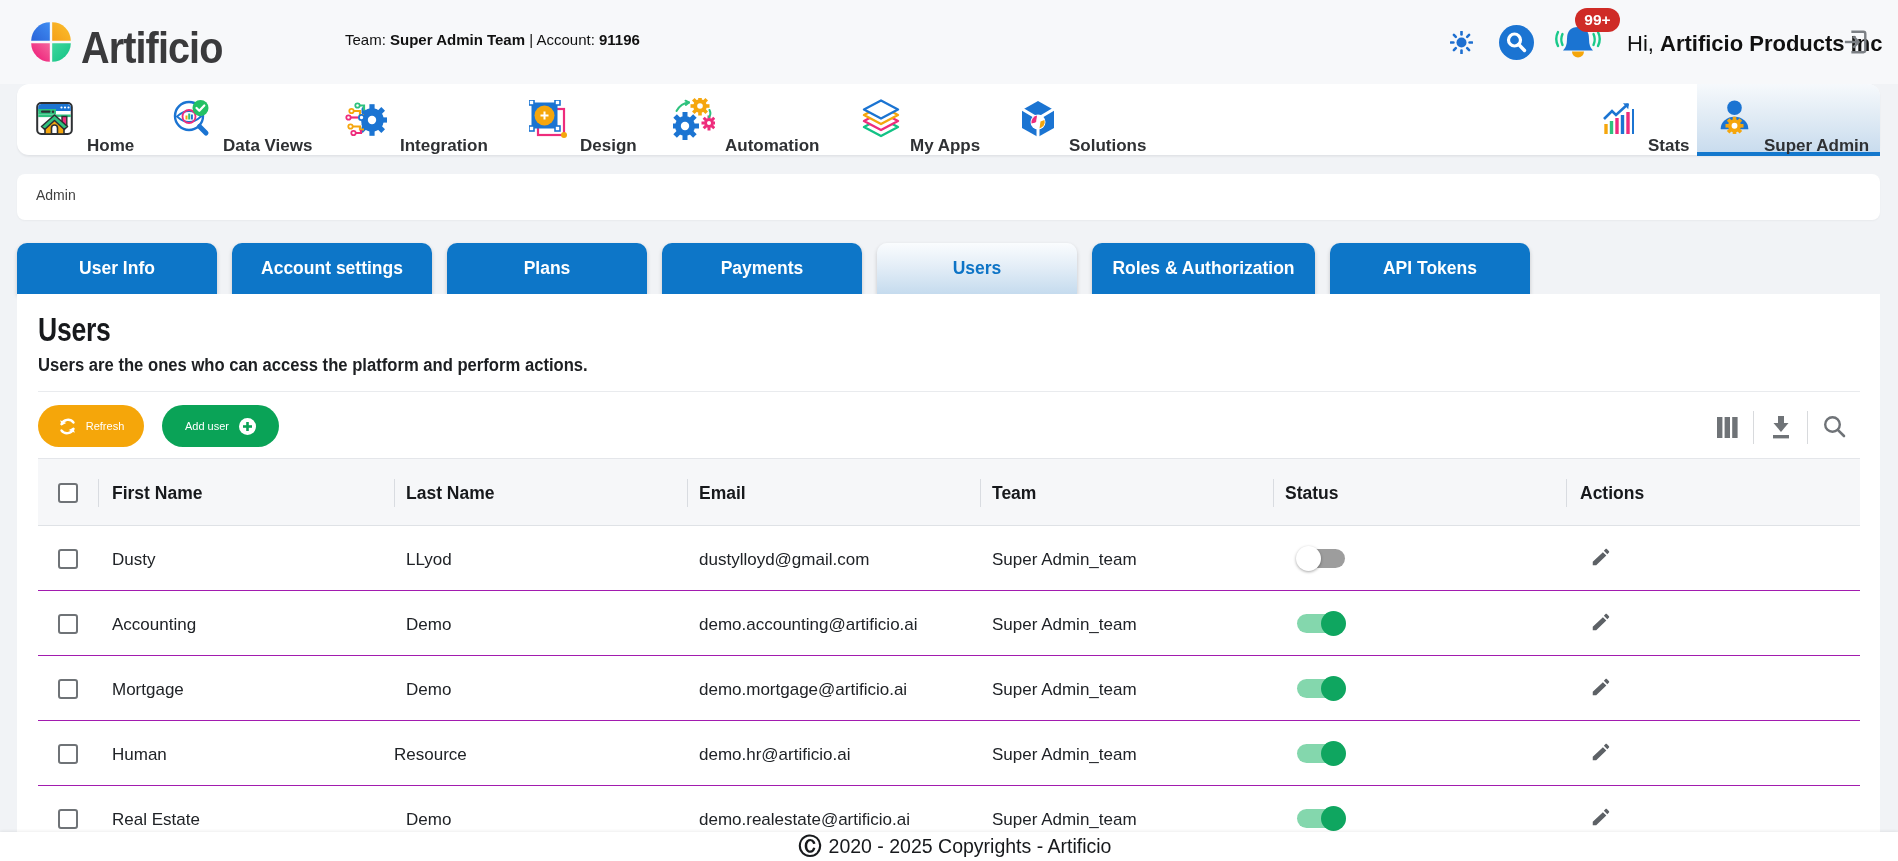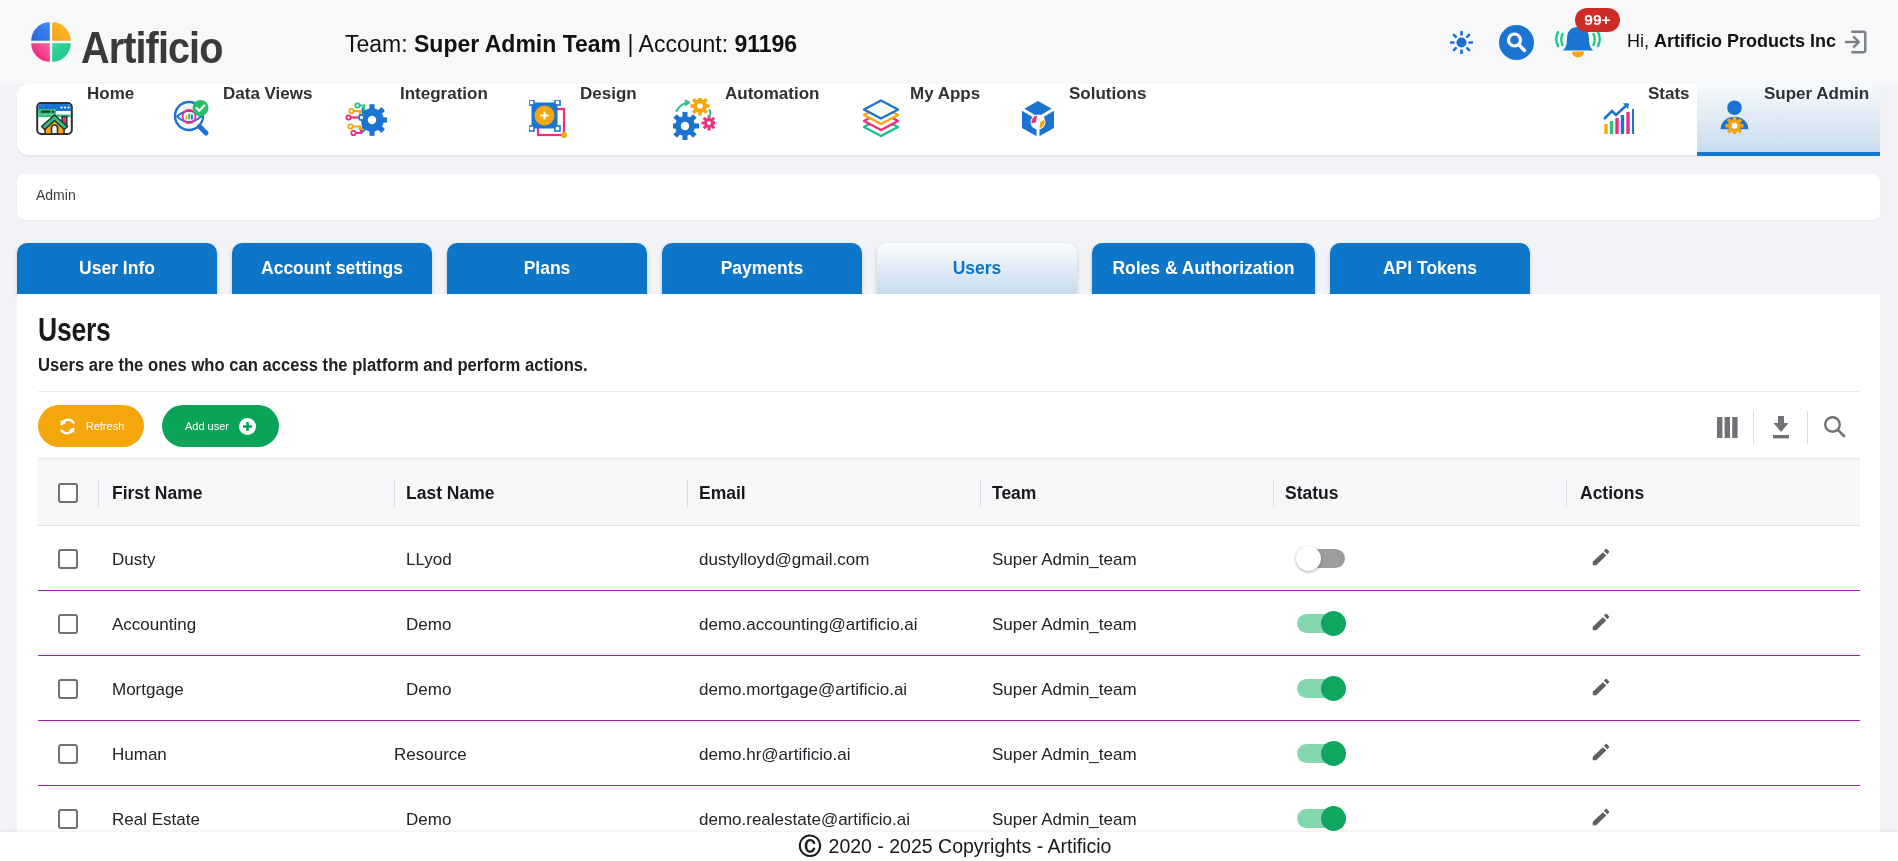--- a/index.html
+++ b/index.html
@@ -2,25 +2,25 @@
 <html><head>
 <meta charset="utf-8">
 <style>
   * { margin:0; padding:0; box-sizing:border-box; }
   html,body { width:1898px; height:861px; overflow:hidden; }
   body { font-family:"Liberation Sans", sans-serif; background:#f1f3f6; position:relative; }
   .abs { position:absolute; }
   #topband { left:0; top:0; width:1898px; height:84px; background:#f7f8fa; }
   
   #logotext { left:81px; top:26px; font-size:44px; font-weight:bold; color:#3a3a3c; letter-spacing:-1px; transform:scaleX(0.90); transform-origin:left top; line-height:1; }
-  #teamline { left:345px; top:31px; font-size:23px; color:#111; }
-  #hitext { left:1627px; top:31px; font-size:18px; color:#111;text-align:center; }
+  #teamline { left:345px; top:31px; font-size:15px; color:#111; }
+  #hitext { left:1627px; top:31px; font-size:22px; color:#111;text-align:center; }
   
   #navbar { left:17px; top:84px; width:1863px; height:72px; background:#fff; border-radius:12px; box-shadow:0 1px 2px rgba(0,0,0,0.05); border-bottom:1px solid #e2e4e8; }
-  .navitem { position:absolute; top:84px; height:72px; display:flex; align-items:flex-start; }
+  .navitem { position:absolute; top:84px; height:72px; display:flex; align-items:flex-end; }
   .navlabel { font-size:17px; font-weight:bold; color:#2f3134; }
   #satab { left:1697px; top:84px; width:183px; height:72px; background:linear-gradient(180deg,#f6f9fc 0%,#e2ecf5 45%,#c9dcee 100%); border-radius:0 12px 0 0; border-bottom:4px solid #1478cd; }
   
   #adminbar { left:17px; top:174px; width:1863px; height:46px; background:#fff; border-radius:8px; box-shadow:0 1px 2px rgba(0,0,0,0.04); }
   #adminbar span { position:absolute; left:19px; top:13px; font-size:14px; color:#404040; }
   
   .tab { position:absolute; top:243px; height:51px; background:#0d76c8; border-radius:10px 10px 0 0; color:#fff; font-size:17.5px; font-weight:bold; display:flex; align-items:center; justify-content:center; box-shadow:0 2px 4px rgba(0,0,0,0.18); }
   .tab.active { background:linear-gradient(180deg,#fafcfe 0%,#e4eef7 45%,#c5dbee 100%); color:#0d74c6; }
   
   #panel { left:17px; top:294px; width:1863px; height:567px; background:#fff; }

